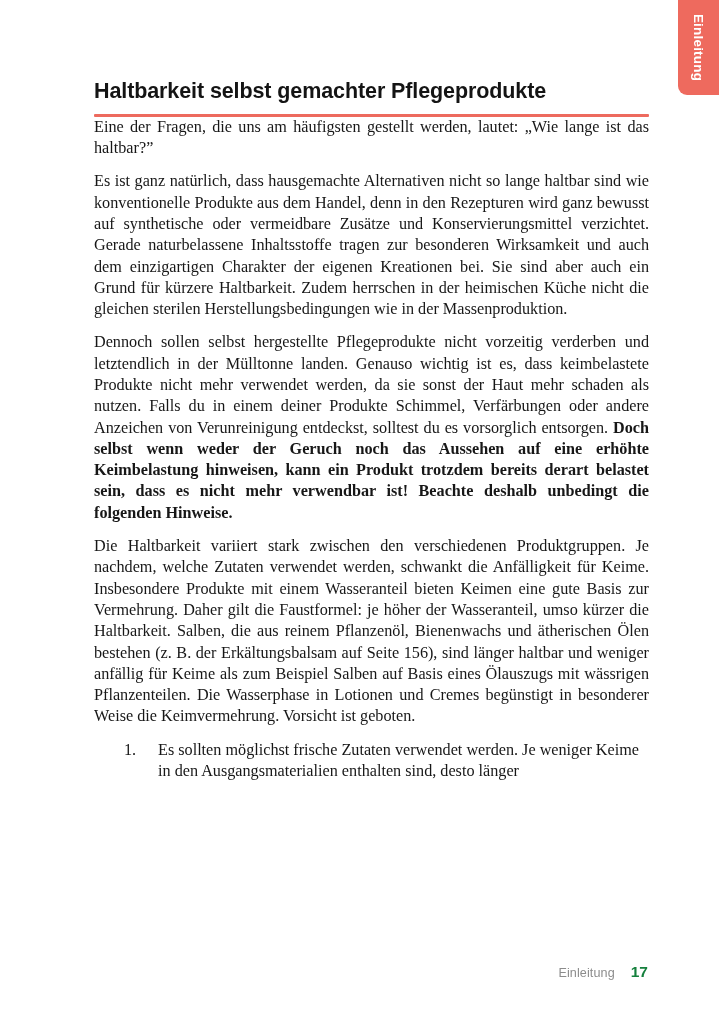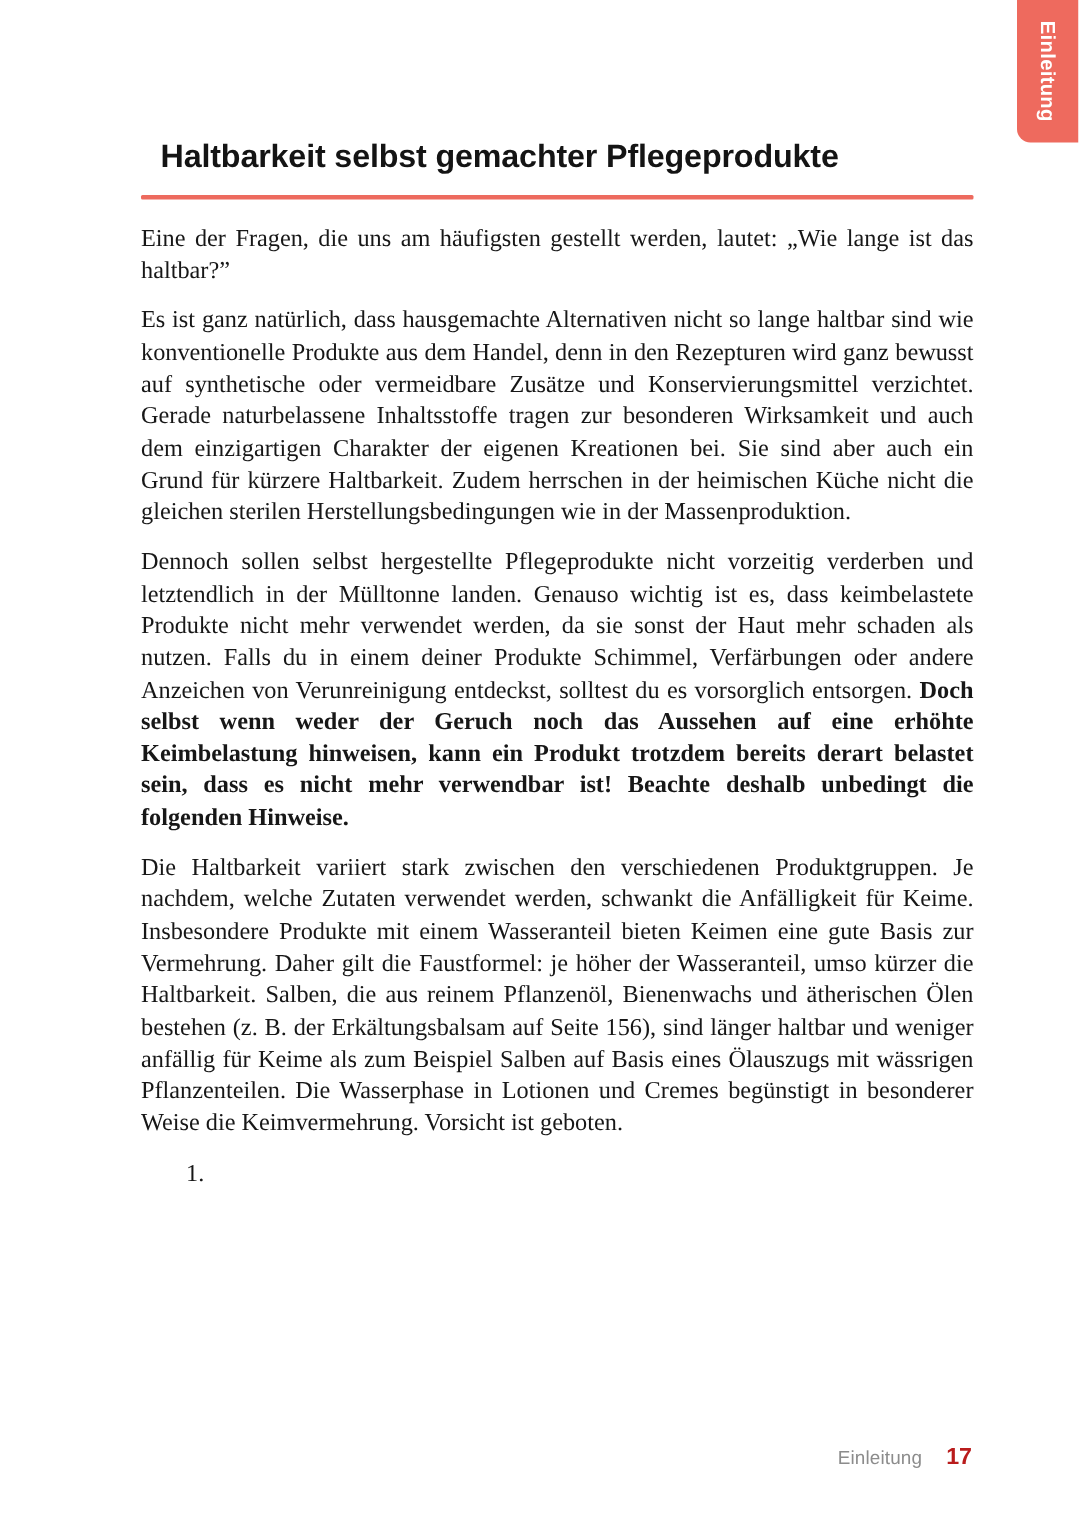--- a/index.html
+++ b/index.html
@@ -54,35 +54,34 @@
     top: 0;
     width: 555px;
   }
 
   .page-title {
     font-family: "Liberation Sans", "DejaVu Sans", sans-serif;
     font-weight: bold;
     font-size: 21.5px;
     color: #141414;
     letter-spacing: -0.1px;
-    margin: 13px;
+    margin: 0;
     padding-top: 79px;
     line-height: 1.15;
   }
 
   .title-rule {
     margin-top: 10px;
     height: 3px;
     width: 555px;
     background: #ed6a5e;
     border-radius: 1px;
   }
 
   .body-copy {
-    padding-top: 16px;
   }
 
   p.para {
     margin: 0 0 12px 0;
     font-size: 16.2px;
     line-height: 21.3px;
     text-align: justify;
     text-justify: inter-word;
     hyphens: none;
     color: #171717;
@@ -132,21 +131,21 @@
     align-items: baseline;
     justify-content: flex-end;
     font-family: "Liberation Sans", "DejaVu Sans", sans-serif;
   }
   .footer-section {
     color: #8c8c8c;
     font-size: 12.6px;
     letter-spacing: 0.1px;
   }
   .footer-pageno {
-    color: #b91c1c;
+    color: #15803d;
     font-size: 15.5px;
     font-weight: bold;
     margin-left: 16px;
   }
 </style>
 </head>
 <body>
 
 <div class="page">
 
@@ -162,20 +161,21 @@
 
     <div class="body-copy">
       <p class="para"><span>Eine der Fragen, die uns am häufigsten gestellt werden, lautet: „Wie lange ist das haltbar?”</span></p>
       <p class="para"><span>Es ist ganz natürlich, dass hausgemachte Alternativen nicht so lange haltbar sind wie konventionelle Produkte aus dem Handel, denn in den Rezepturen wird ganz bewusst auf synthetische oder vermeidbare Zusätze und Konservierungsmittel verzichtet. Gerade naturbelassene Inhaltsstoffe tragen zur besonderen Wirksamkeit und auch dem einzigartigen Charakter der eigenen Kreationen bei. Sie sind aber auch ein Grund für kürzere Haltbarkeit. Zudem herrschen in der heimischen Küche nicht die gleichen sterilen Herstellungsbedingungen wie in der Massenproduktion.</span></p>
       <p class="para"><span>Dennoch sollen selbst hergestellte Pflegeprodukte nicht vorzeitig verderben und letztendlich in der Mülltonne landen. Genauso wichtig ist es, dass keimbelastete Produkte nicht mehr verwendet werden, da sie sonst der Haut mehr schaden als nutzen. Falls du in einem deiner Produkte Schimmel, Verfärbungen oder andere Anzeichen von Verunreinigung entdeckst, solltest du es vorsorglich entsorgen. </span><strong>Doch selbst wenn weder der Geruch noch das Aussehen auf eine erhöhte Keimbelastung hinweisen, kann ein Produkt trotzdem bereits derart belastet sein, dass es nicht mehr verwendbar ist! Beachte deshalb unbedingt die folgenden Hinweise.</strong></p>
       <p class="para"><span>Die Haltbarkeit variiert stark zwischen den verschiedenen Produktgruppen. Je nachdem, welche Zutaten verwendet werden, schwankt die Anfälligkeit für Keime. Insbesondere Produkte mit einem Wasseranteil bieten Keimen eine gute Basis zur Vermehrung. Daher gilt die Faustformel: je höher der Wasseranteil, umso kürzer die Haltbarkeit. Salben, die aus reinem Pflanzenöl, Bienenwachs und ätherischen Ölen bestehen (z. B. der Erkältungsbalsam auf Seite 156), sind länger haltbar und weniger anfällig für Keime als zum Beispiel Salben auf Basis eines Ölauszugs mit wässrigen Pflanzenteilen. Die Wasserphase in Lotionen und Cremes begünstigt in besonderer Weise die Keimvermehrung. Vorsicht ist geboten.</span></p>
 
       <ol class="rules">
           <li>
           <span class="num">1.</span>
+          <span class="txt">Es sollten möglichst frische Zutaten verwendet werden. Je weniger Keime in den Ausgangsmaterialien enthalten sind, desto länger</span>
         </li>
         </ol>
     </div>
   </div>
 
   <div class="footer">
     <span class="footer-section">Einleitung</span>
     <span class="footer-pageno">17</span>
   </div>
 

